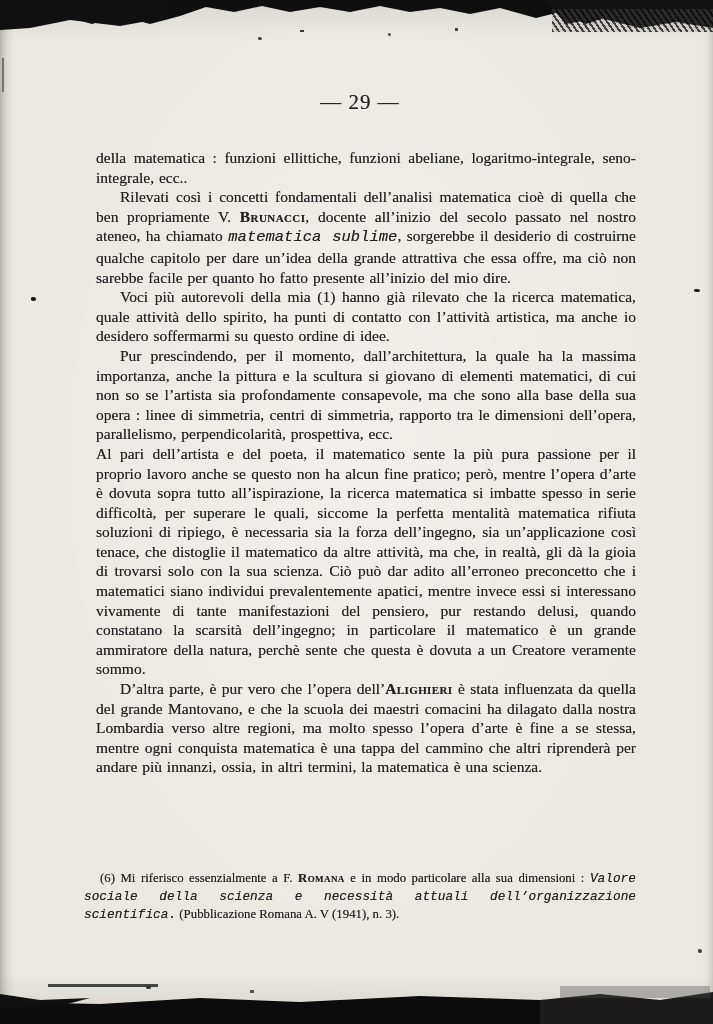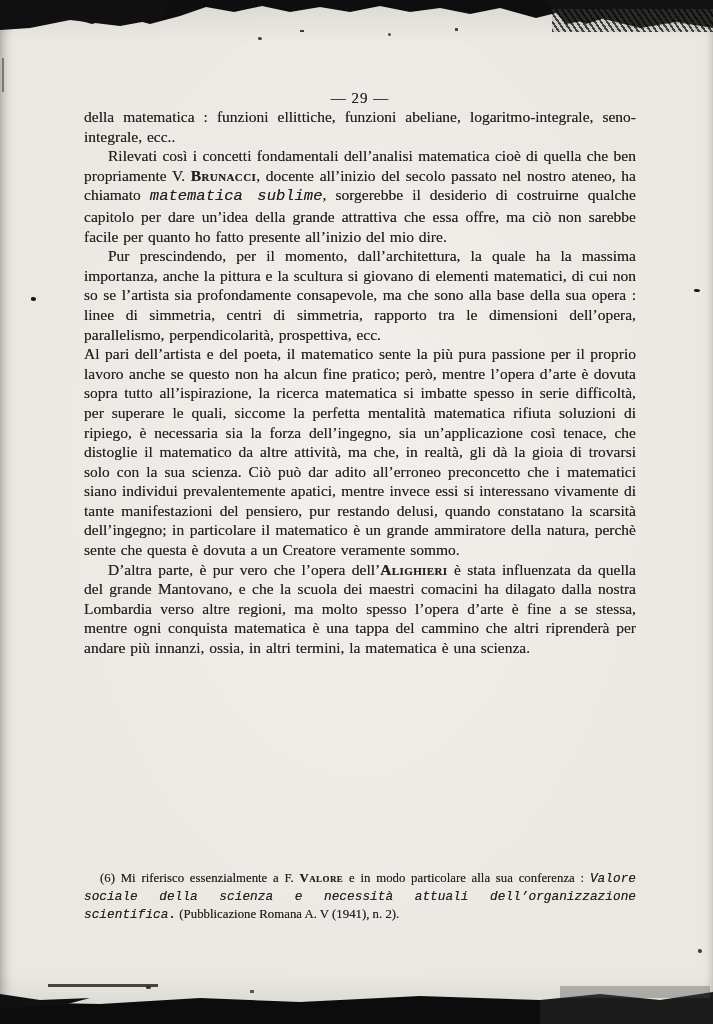--- a/index.html
+++ b/index.html
@@ -32,28 +32,30 @@
     opacity: 0.85;
   }
   .content {
     position: absolute;
     left: 84px; top: 90px; width: 552px;
     color: var(--ink, #222222);
     text-shadow: 0 0 0.5px rgba(20,20,20,0.55);
   }
   .page-number {
     text-align: center;
-    font-size: 15px;
+    font-size: 21px;
     letter-spacing: 1px;
+    margin-bottom: 33px;
   }
   .para {
     font-size: 15.5px;
     line-height: 19.6px;
     text-align: justify;
     word-spacing: 1px;
+    margin-left: 12px;
   }
   .para.indent { text-indent: 24px; }
   .sc { font-variant: small-caps; letter-spacing: 0.4px; font-weight: bold; }
   .it { font-style: italic; font-family: Liberation Mono, monospace; }
   .footnote {
     position: absolute;
     left: 84px; top: 870px; width: 552px;
     font-size: 12.8px;
     line-height: 16.8px;
     text-align: justify;
@@ -86,27 +88,28 @@
     <rect x="300" y="30" width="4" height="2" fill="#3a3a3a"></rect>
     <rect x="455" y="28" width="3" height="3" fill="#444444"></rect>
   </svg>
   <div class="hatch-top"></div>
 
   <div class="content">
     <div class="page-number">— 29 —</div>
     <div class="body-text">
         <p class="para"><span>della matematica : funzioni ellittiche, funzioni abeliane, logaritmo-integrale, seno-integrale, ecc..</span></p>
         <p class="para indent"><span>Rilevati così i concetti fondamentali dell’analisi matematica cioè di quella che ben propriamente V. </span><span class="sc">Brunacci</span><span>, docente all’inizio del secolo passato nel nostro ateneo, ha chiamato </span><span class="it">matematica sublime</span><span>, sorgerebbe il desiderio di costruirne qualche capitolo per dare un’idea della grande attrattiva che essa offre, ma ciò non sarebbe facile per quanto ho fatto presente all’inizio del mio dire.</span></p>
+        <p class="para indent"><span>Voci più autorevoli della mia (1) hanno già rilevato che la ricerca matematica, quale attività dello spirito, ha punti di contatto con l’attività artistica, ma anche io desidero soffermarmi su questo ordine di idee.</span></p>
         <p class="para indent"><span>Pur prescindendo, per il momento, dall’architettura, la quale ha la massima importanza, anche la pittura e la scultura si giovano di elementi matematici, di cui non so se l’artista sia profondamente consapevole, ma che sono alla base della sua opera : linee di simmetria, centri di simmetria, rapporto tra le dimensioni dell’opera, parallelismo, perpendicolarità, prospettiva, ecc.</span></p>
         <p class="para"><span>Al pari dell’artista e del poeta, il matematico sente la più pura passione per il proprio lavoro anche se questo non ha alcun fine pratico; però, mentre l’opera d’arte è dovuta sopra tutto all’ispirazione, la ricerca matematica si imbatte spesso in serie difficoltà, per superare le quali, siccome la perfetta mentalità matematica rifiuta soluzioni di ripiego, è necessaria sia la forza dell’ingegno, sia un’applicazione così tenace, che distoglie il matematico da altre attività, ma che, in realtà, gli dà la gioia di trovarsi solo con la sua scienza. Ciò può dar adito all’erroneo preconcetto che i matematici siano individui prevalentemente apatici, mentre invece essi si interessano vivamente di tante manifestazioni del pensiero, pur restando delusi, quando constatano la scarsità dell’ingegno; in particolare il matematico è un grande ammiratore della natura, perchè sente che questa è dovuta a un Creatore veramente sommo.</span></p>
         <p class="para indent"><span>D’altra parte, è pur vero che l’opera dell’</span><span class="sc">Alighieri</span><span> è stata influenzata da quella del grande Mantovano, e che la scuola dei maestri comacini ha dilagato dalla nostra Lombardia verso altre regioni, ma molto spesso l’opera d’arte è fine a se stessa, mentre ogni conquista matematica è una tappa del cammino che altri riprenderà per andare più innanzi, ossia, in altri termini, la matematica è una scienza.</span></p>
       </div>
   </div>
 
-  <div class="footnote"><span>(6) Mi riferisco essenzialmente a F. </span><span class="sc">Valore</span><span> e in modo particolare alla sua conferenza : </span><span class="it">Valore sociale della scienza e necessità attuali dell’organizzazione scientifica.</span><span> (Pubblicazione Romana A. V (1941), n. 2).</span></div>
+  <div class="footnote"><span>(6) Mi riferisco essenzialmente a F. </span><span class="sc">Romana</span><span> e in modo particolare alla sua dimensioni : </span><span class="it">Valore sociale della scienza e necessità attuali dell’organizzazione scientifica.</span><span> (Pubblicazione Romana A. V (1941), n. 3).</span></div>
 
   <div class="speck s1"></div>
   <div class="speck s2"></div>
   <div class="speck s3"></div>
   <div class="speck s4"></div>
   <div class="speck s5"></div>
   <div class="speck s6"></div>
   <div class="speck s7"></div>
 
   <svg class="scan-bottom" width="713" height="50" viewBox="0 0 713 50" aria-hidden="true">

